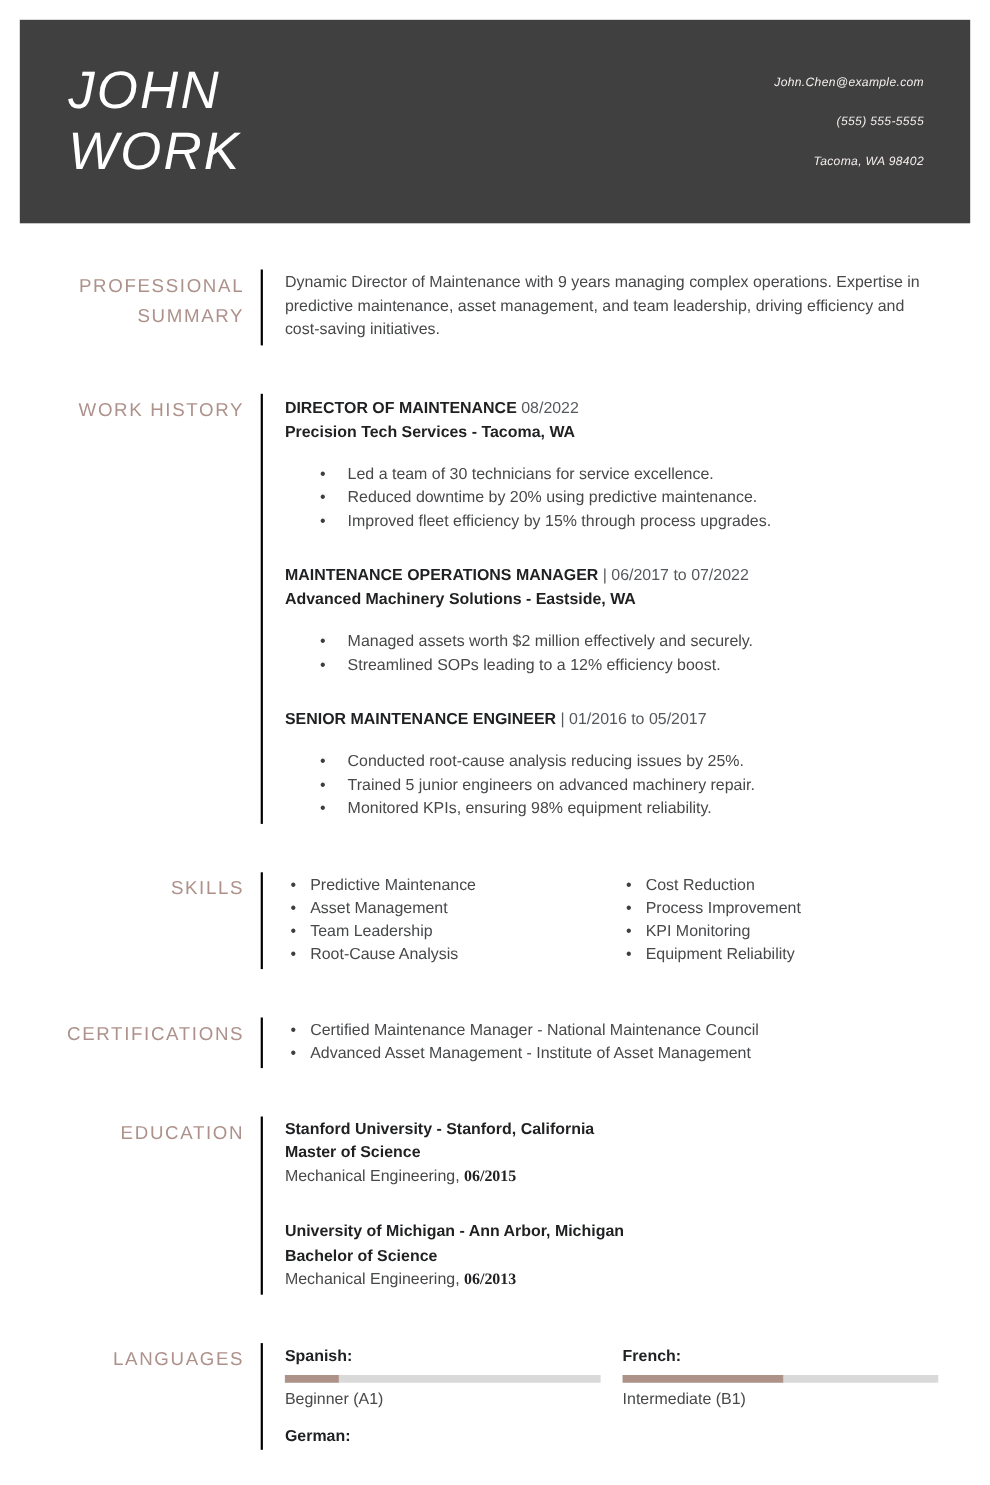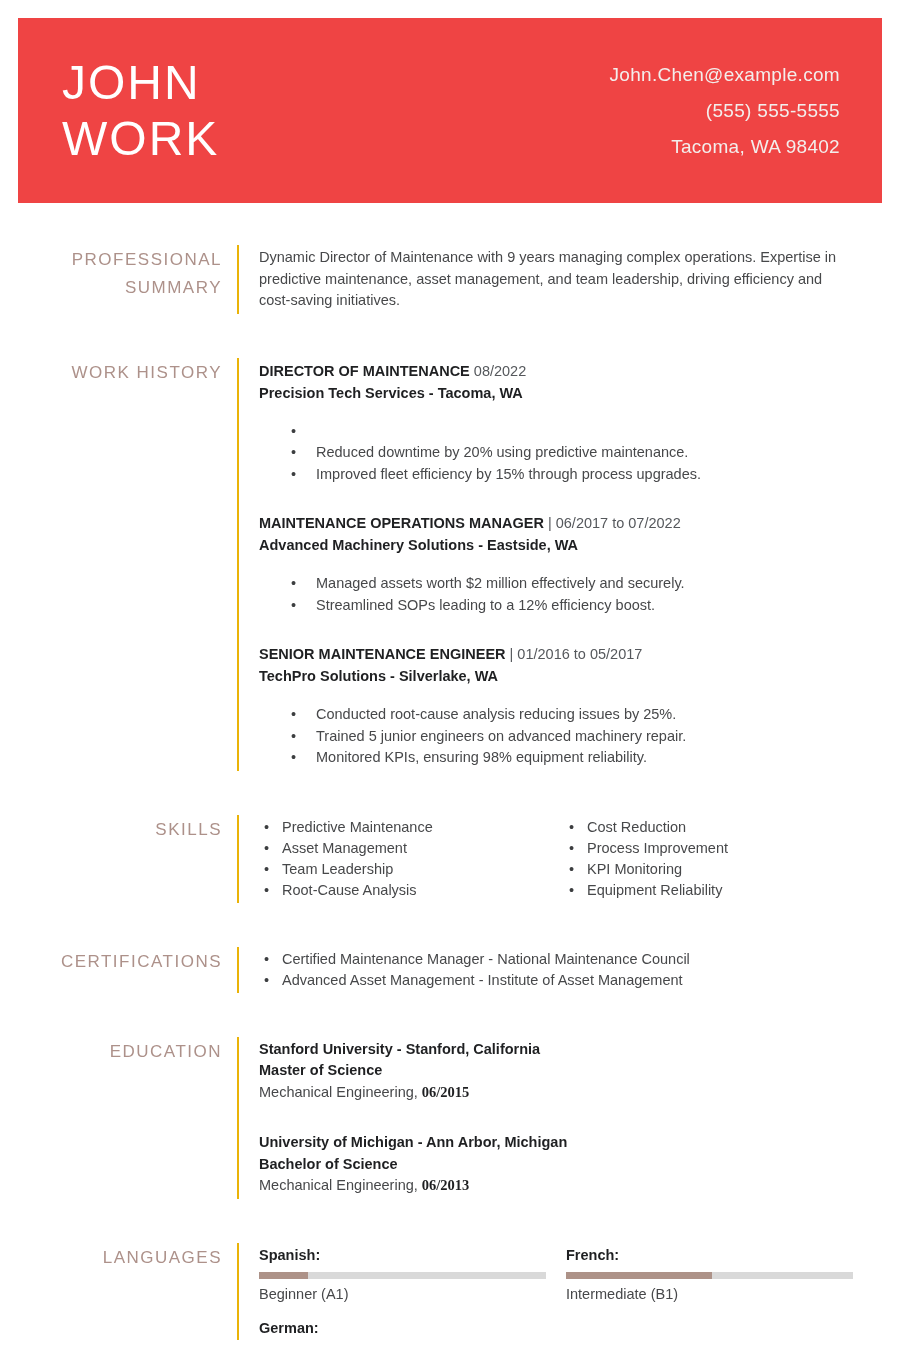--- a/index.html
+++ b/index.html
@@ -16,38 +16,39 @@
     overflow: hidden;
   }
 
   
   .header-band {
     position: absolute;
     left: 18px;
     top: 18px;
     width: 864px;
     height: 185px;
-    background: #ef4444;
+    background: #404040;
     display: flex;
     justify-content: space-between;
     align-items: center;
+    font-style: italic;
   }
   .name-block {
     margin-left: 44px;
     color: #ffffff;
     font-size: 48px;
     font-weight: 300;
     line-height: 56px;
     letter-spacing: 2px;
   }
   .contact-block {
     margin-right: 42px;
     text-align: right;
     color: #f3eeec;
-    font-size: 19px;
+    font-size: 11px;
     font-weight: 300;
     line-height: 36px;
     letter-spacing: 0.3px;
   }
 
   
   .main {
     position: absolute;
     left: 18px;
     top: 245px;
@@ -62,21 +63,21 @@
     text-align: right;
     color: #ad918a;
     font-size: 17px;
     font-weight: 300;
     letter-spacing: 1.5px;
     line-height: 28px;
     padding-top: 1px;
   }
   .section-content {
     margin-left: 15px;
-    border-left: 2px solid #eab308;
+    border-left: 2px solid #000000;
     padding: 2px 0 2px 20px;
     color: #47484a;
     font-size: 14.5px;
     line-height: 21.5px;
   }
 
   
   .summary-text { max-width: 586px; }
 
   
@@ -161,20 +162,21 @@
 
         <div class="job">
           <div class="job-title-line">
             <span class="job-title">DIRECTOR OF MAINTENANCE</span>
             <span class="job-dates">08/2022</span>
           </div>
           <div class="job-company">Precision Tech Services - Tacoma, WA</div>
           <div class="job-bullets">
             <div class="blt">
                 <span class="dot"></span>
+                <span>Led a team of 30 technicians for service excellence.</span>
               </div>
             <div class="blt">
                 <span class="dot"></span>
                 <span>Reduced downtime by 20% using predictive maintenance.</span>
               </div>
             <div class="blt">
                 <span class="dot"></span>
                 <span>Improved fleet efficiency by 15% through process upgrades.</span>
               </div>
           </div>
@@ -196,21 +198,20 @@
                 <span>Streamlined SOPs leading to a 12% efficiency boost.</span>
               </div>
           </div>
         </div>
 
         <div class="job">
           <div class="job-title-line">
             <span class="job-title">SENIOR MAINTENANCE ENGINEER</span>
             <span class="job-dates">| 01/2016 to 05/2017</span>
           </div>
-          <div class="job-company">TechPro Solutions - Silverlake, WA</div>
           <div class="job-bullets">
             <div class="blt">
                 <span class="dot"></span>
                 <span>Conducted root-cause analysis reducing issues by 25%.</span>
               </div>
             <div class="blt">
                 <span class="dot"></span>
                 <span>Trained 5 junior engineers on advanced machinery repair.</span>
               </div>
             <div class="blt">

